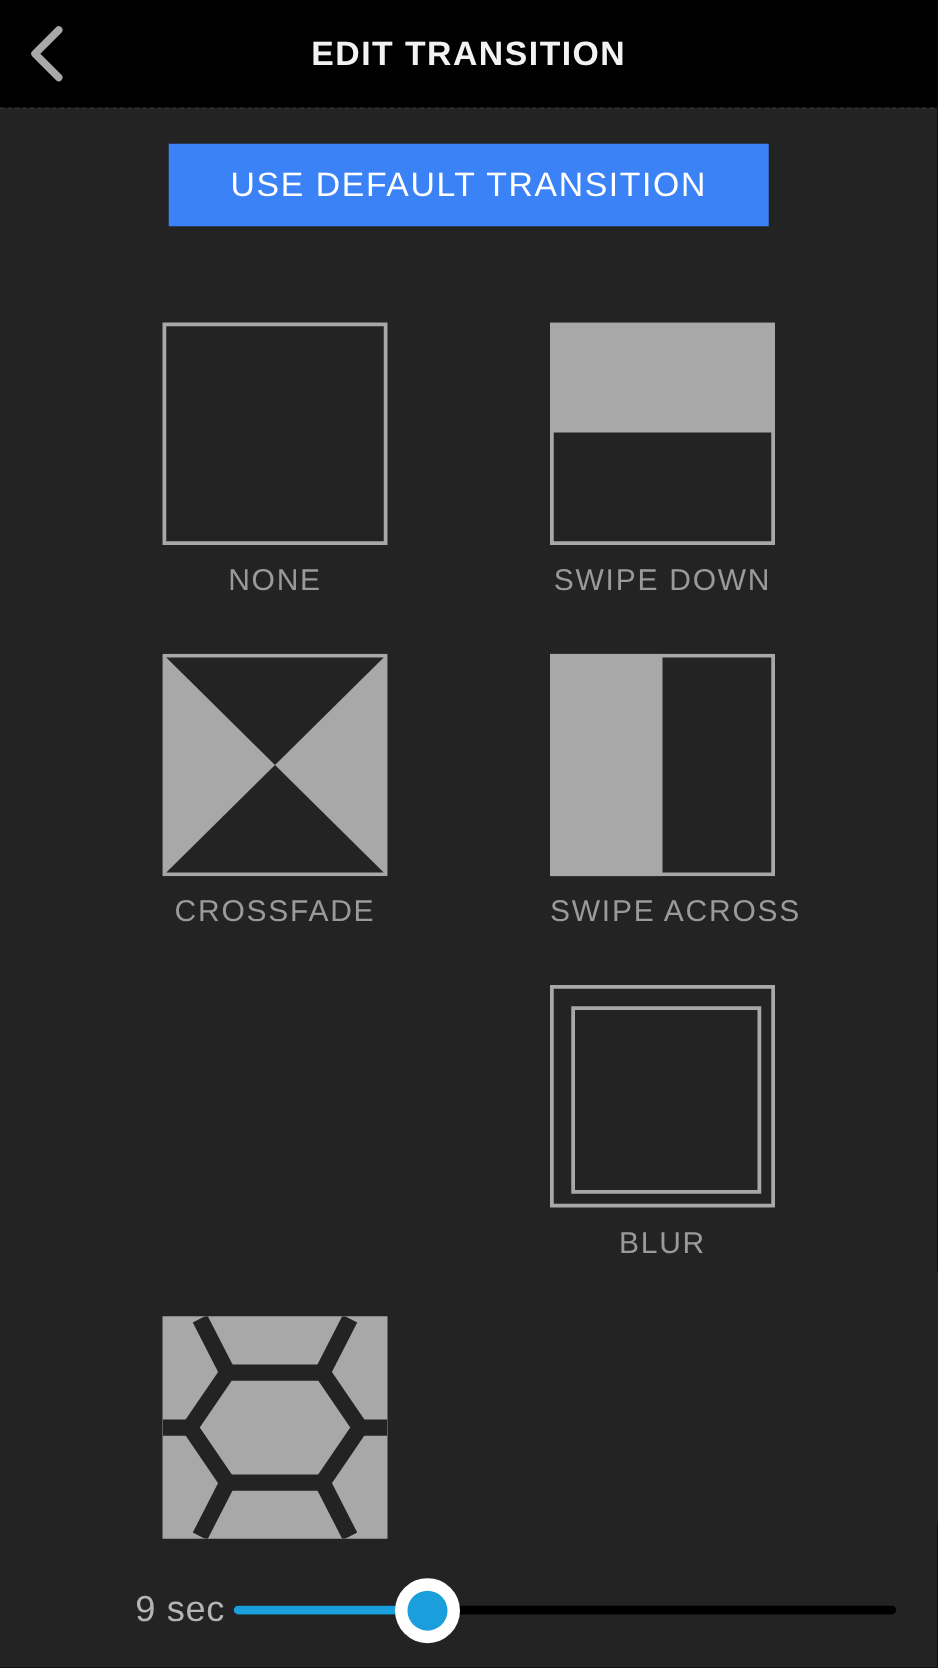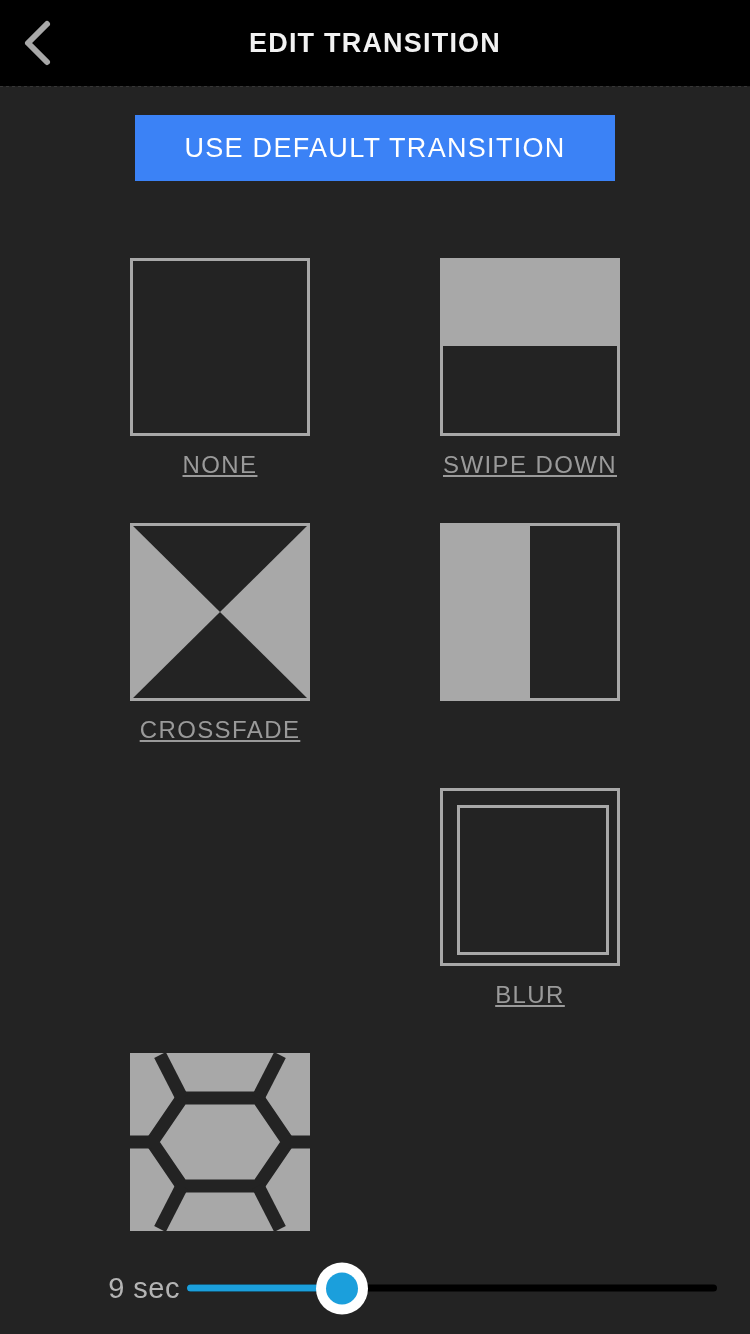--- a/index.html
+++ b/index.html
@@ -124,21 +124,20 @@
   .cell-label {
     margin-top: 15px;
     width: 180px;
     text-align: center;
     color: #9a9a9a;
     font-size: 24px;
     font-weight: 300;
     letter-spacing: 1.4px;
     text-transform: uppercase;
     white-space: nowrap;
-    text-decoration: underline;
   }
 
   
   .sd-band {
     position: absolute;
     left: 0; top: 0;
     width: 180px; height: 88px;
     background: #a8a8a8;
   }
   .sd-frame {
@@ -295,20 +294,21 @@
           <div class="xf-tri xf-right"></div>
         </div>
         <div class="cell-label">CROSSFADE</div>
       </div>
 
       <div class="cell col1">
         <div class="thumb">
           <div class="sa-band"></div>
           <div class="sd-frame"></div>
         </div>
+        <div class="cell-label">SWIPE ACROSS</div>
       </div>
 
     </div>
 
     <div class="grid-row">
 
 
       <div class="cell col1">
         <div class="thumb thumb-outline">
           <div class="blur-inner"></div>

